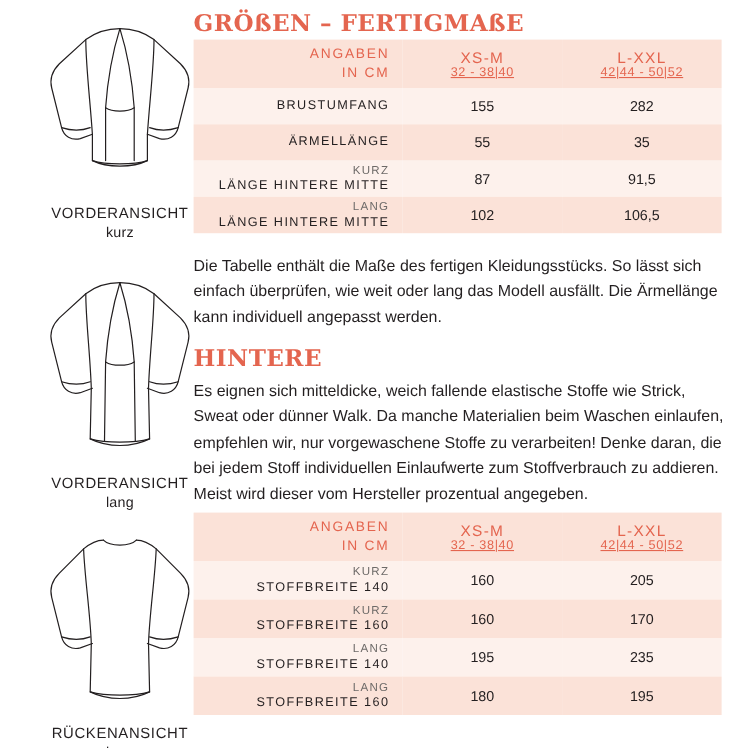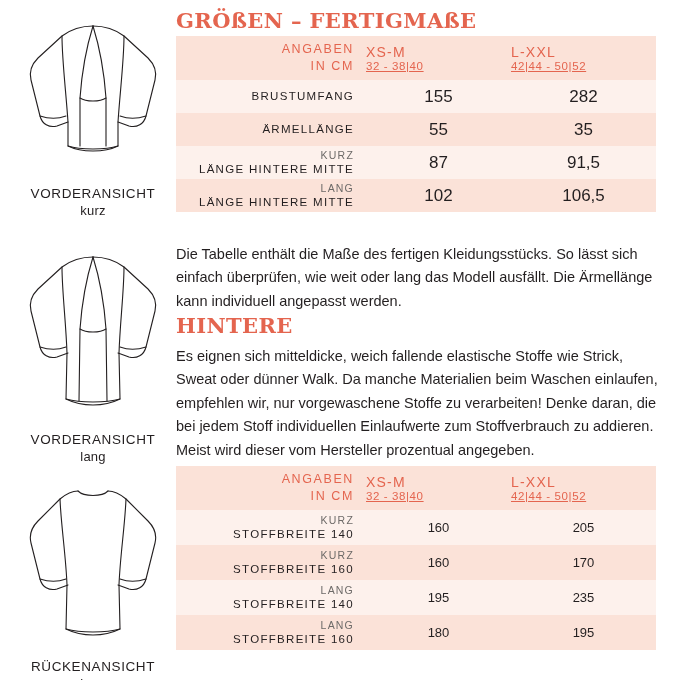--- a/index.html
+++ b/index.html
@@ -16,21 +16,21 @@
   }
   .page {
     position: relative;
     width: 680px;
     height: 680px;
   }
 
   
   .illus-col {
     position: absolute;
-    left: 0;
+    left: 16px;
     top: 0;
     width: 186px;
     height: 520px;
   }
   .illus-block {
     position: absolute;
     left: 0;
     width: 186px;
     text-align: center;
   }
@@ -94,20 +94,21 @@
   .hdr-label {
     text-align: right;
     padding-right: 12px !important;
     color: #e4654f;
     font-size: 12.5px;
     letter-spacing: 1.6px;
     line-height: 1.35;
     font-weight: normal;
   }
   .hdr-size {
+    text-align: center;
     color: #e4654f;
   }
   .hdr-size .big {
     display: block;
     font-size: 14px;
     letter-spacing: 1.2px;
   }
   .hdr-size .small {
     display: block;
     font-size: 11.5px;
@@ -131,37 +132,37 @@
     line-height: 1.25;
   }
   .lbl .thin {
     display: block;
     font-size: 10.5px;
     letter-spacing: 1.2px;
     color: #6d6a68;
   }
   .val {
     text-align: center;
-    font-size: 17px;
+    font-size: 13px;
     color: #231f20;
   }
   #table-material .val { font-size: 13px; }
   #table-material .body-row td { height: 35px; }
 
   
   p.body-text {
     position: absolute;
     left: 0;
     width: 484px;
     margin: 0;
     font-size: 14.5px;
     line-height: 1.62;
     color: #231f20;
   }
-  #para-table { top: 231px; margin-top: 12px; }
+  #para-table { top: 231px; }
   #para-material { top: 345px; }
 </style>
 </head>
 <body>
 
 <div class="page">
 
   <div class="illus-col">
 
     <div class="illus-block" style="top: 12px;">

